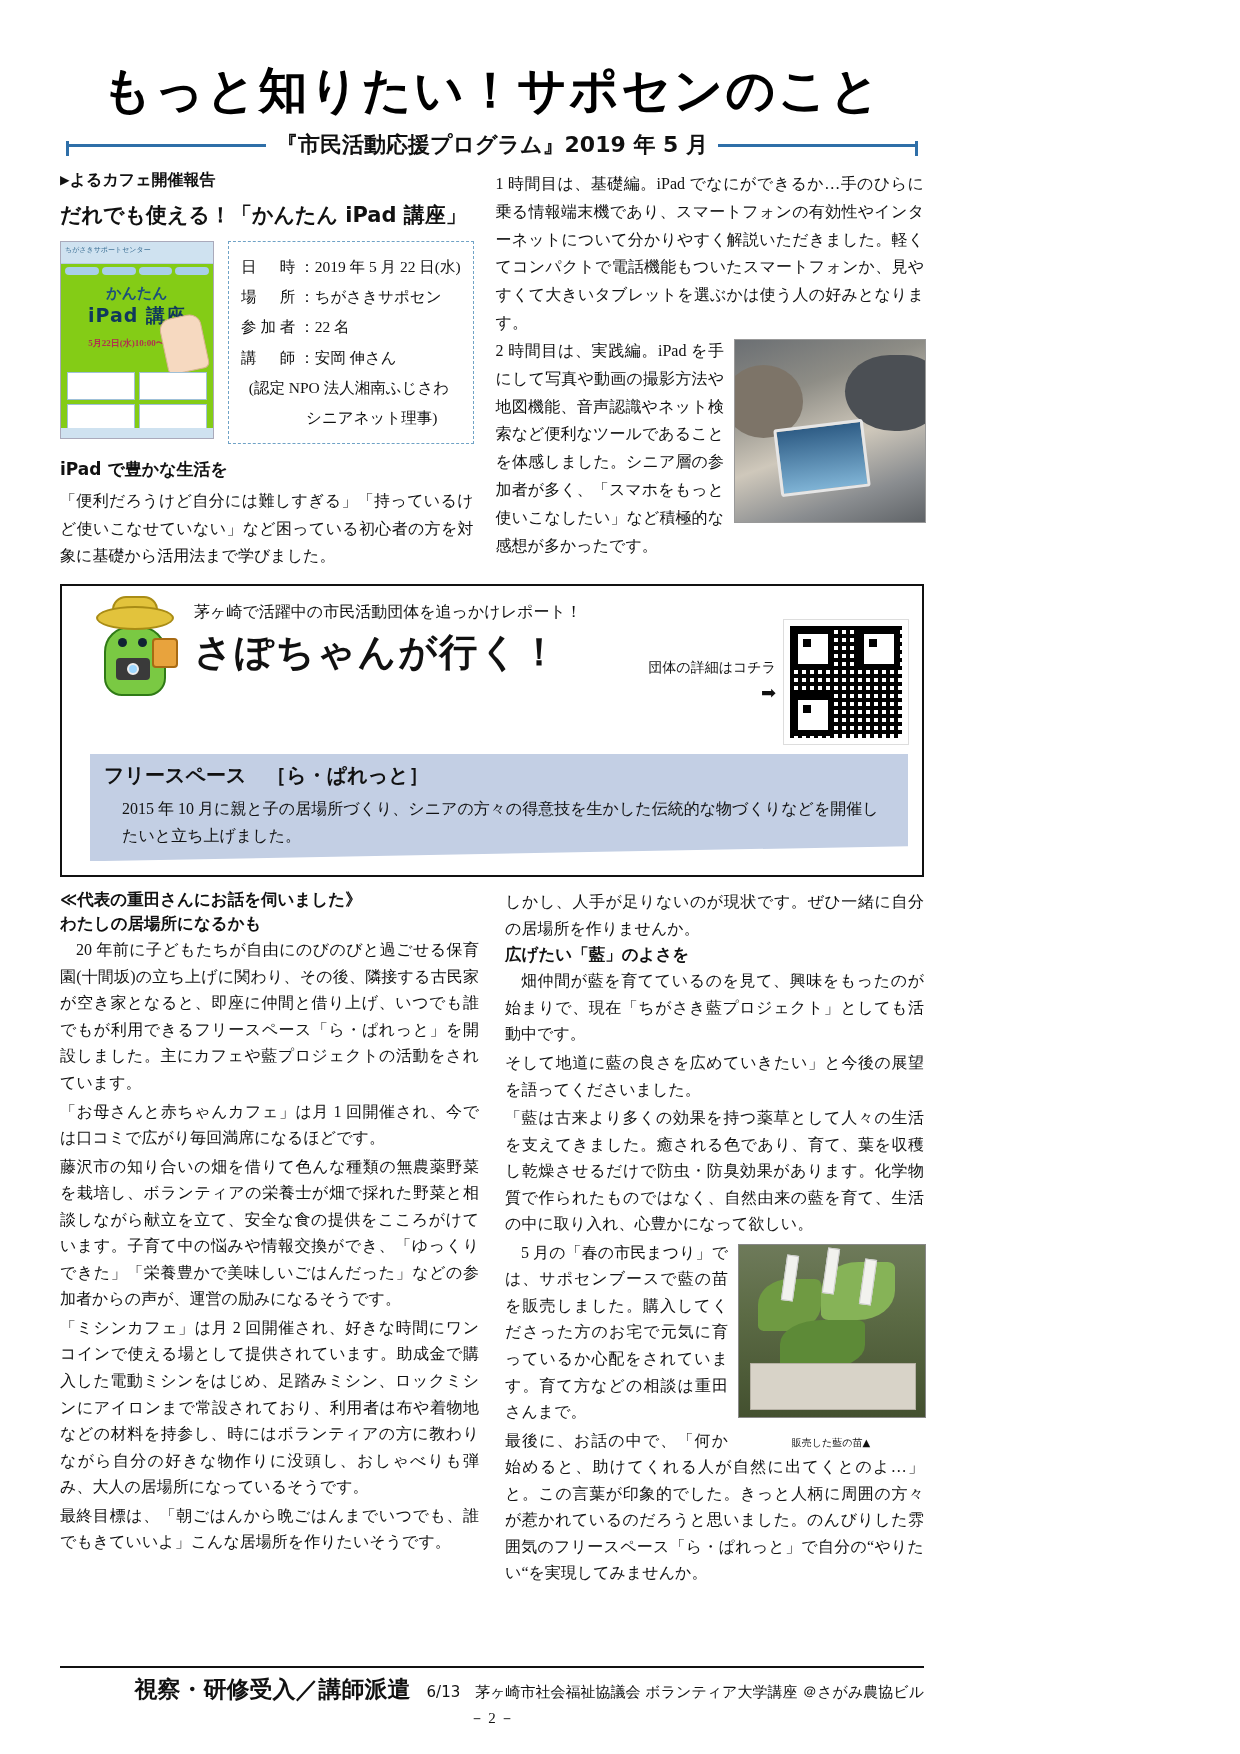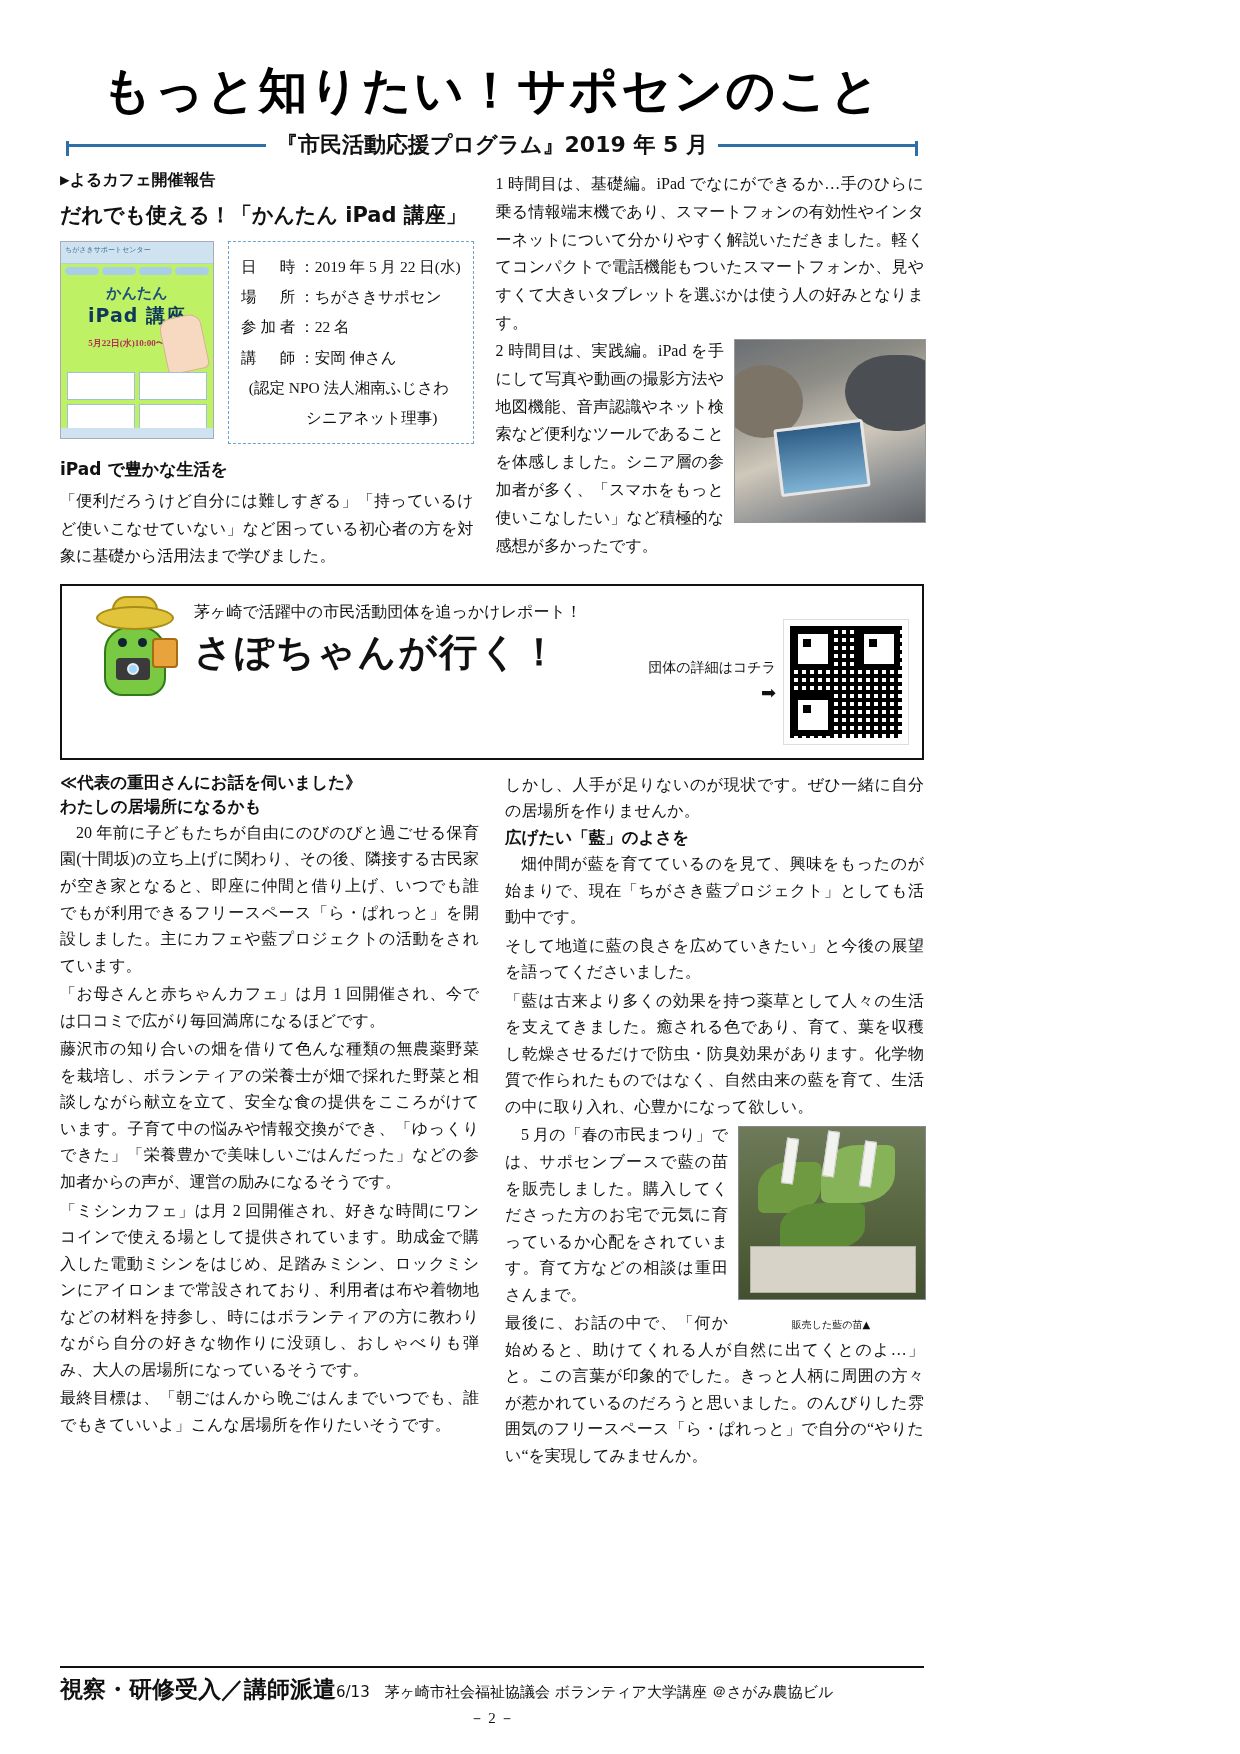--- a/index.html
+++ b/index.html
@@ -91,21 +91,21 @@
   .flyer-row {
     display: flex;
     gap: 14px;
     align-items: flex-start;
   }
   
   .flyer {
     width: 152px;
     height: 196px;
     border: 1px solid #aab;
-    background: #bef264;
+    background: #84cc16;
     position: relative;
     overflow: hidden;
     flex: 0 0 auto;
   }
   .flyer .fl-top {
     height: 22px;
     background: #cfe2f0;
     border-bottom: 1px solid #b7cde0;
     font-size: 7px;
     color: #3b6f94;
@@ -487,20 +487,22 @@
     right: 60px;
     bottom: 26px;
   }
   .footer-rule {
     border-top: 2px solid #111;
     margin-bottom: 6px;
   }
   .footer-row {
     display: flex;
     align-items: baseline;
+    gap: 16px;
+    justify-content: flex-end;
   }
   .footer-title {
     font-family: "DejaVu Sans", "Liberation Sans", sans-serif;
     font-weight: bold;
     font-size: 23px;
   }
   .footer-detail {
     font-family: "DejaVu Sans", "Liberation Sans", sans-serif;
     font-size: 15px;
   }
@@ -607,20 +609,24 @@
           <span class="qr-arrow">➡</span>
         </div>
         <div class="qr">
           <div class="fm tl"></div>
           <div class="fm tr"></div>
           <div class="fm bl"></div>
         </div>
       </div>
     </div>
 
+    <div class="group-banner">
+      <div class="group-name">フリースペース　［ら・ぱれっと］</div>
+      <div class="group-desc">2015 年 10 月に親と子の居場所づくり、シニアの方々の得意技を生かした伝統的な物づくりなどを開催したいと立ち上げました。</div>
+    </div>
   </div>
 
   <div class="article">
     <div class="art-col">
       <div class="art-h">≪代表の重田さんにお話を伺いました》</div>
       <div class="art-h">わたしの居場所になるかも</div>
       <p class="art-p indent">20 年前に子どもたちが自由にのびのびと過ごせる保育園(十間坂)の立ち上げに関わり、その後、隣接する古民家が空き家となると、即座に仲間と借り上げ、いつでも誰でもが利用できるフリースペース「ら・ぱれっと」を開設しました。主にカフェや藍プロジェクトの活動をされています。</p>
       <p class="art-p">「お母さんと赤ちゃんカフェ」は月 1 回開催され、今では口コミで広がり毎回満席になるほどです。</p>
       <p class="art-p">藤沢市の知り合いの畑を借りて色んな種類の無農薬野菜を栽培し、ボランティアの栄養士が畑で採れた野菜と相談しながら献立を立て、安全な食の提供をこころがけています。子育て中の悩みや情報交換ができ、「ゆっくりできた」「栄養豊かで美味しいごはんだった」などの参加者からの声が、運営の励みになるそうです。</p>
       <p class="art-p">「ミシンカフェ」は月 2 回開催され、好きな時間にワンコインで使える場として提供されています。助成金で購入した電動ミシンをはじめ、足踏みミシン、ロックミシンにアイロンまで常設されており、利用者は布や着物地などの材料を持参し、時にはボランティアの方に教わりながら自分の好きな物作りに没頭し、おしゃべりも弾み、大人の居場所になっているそうです。</p>

